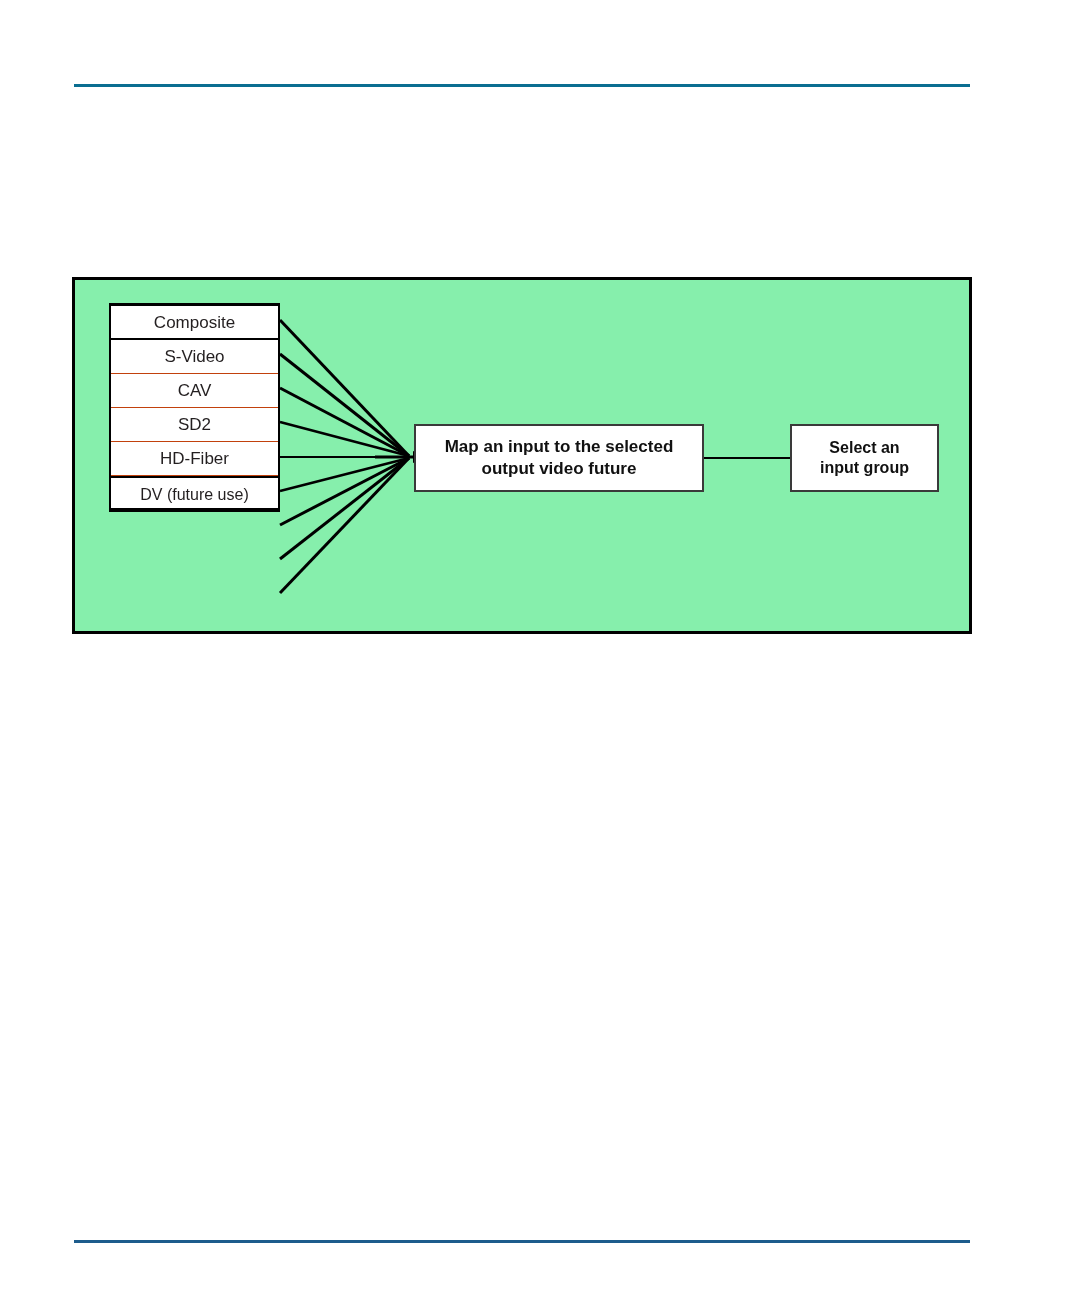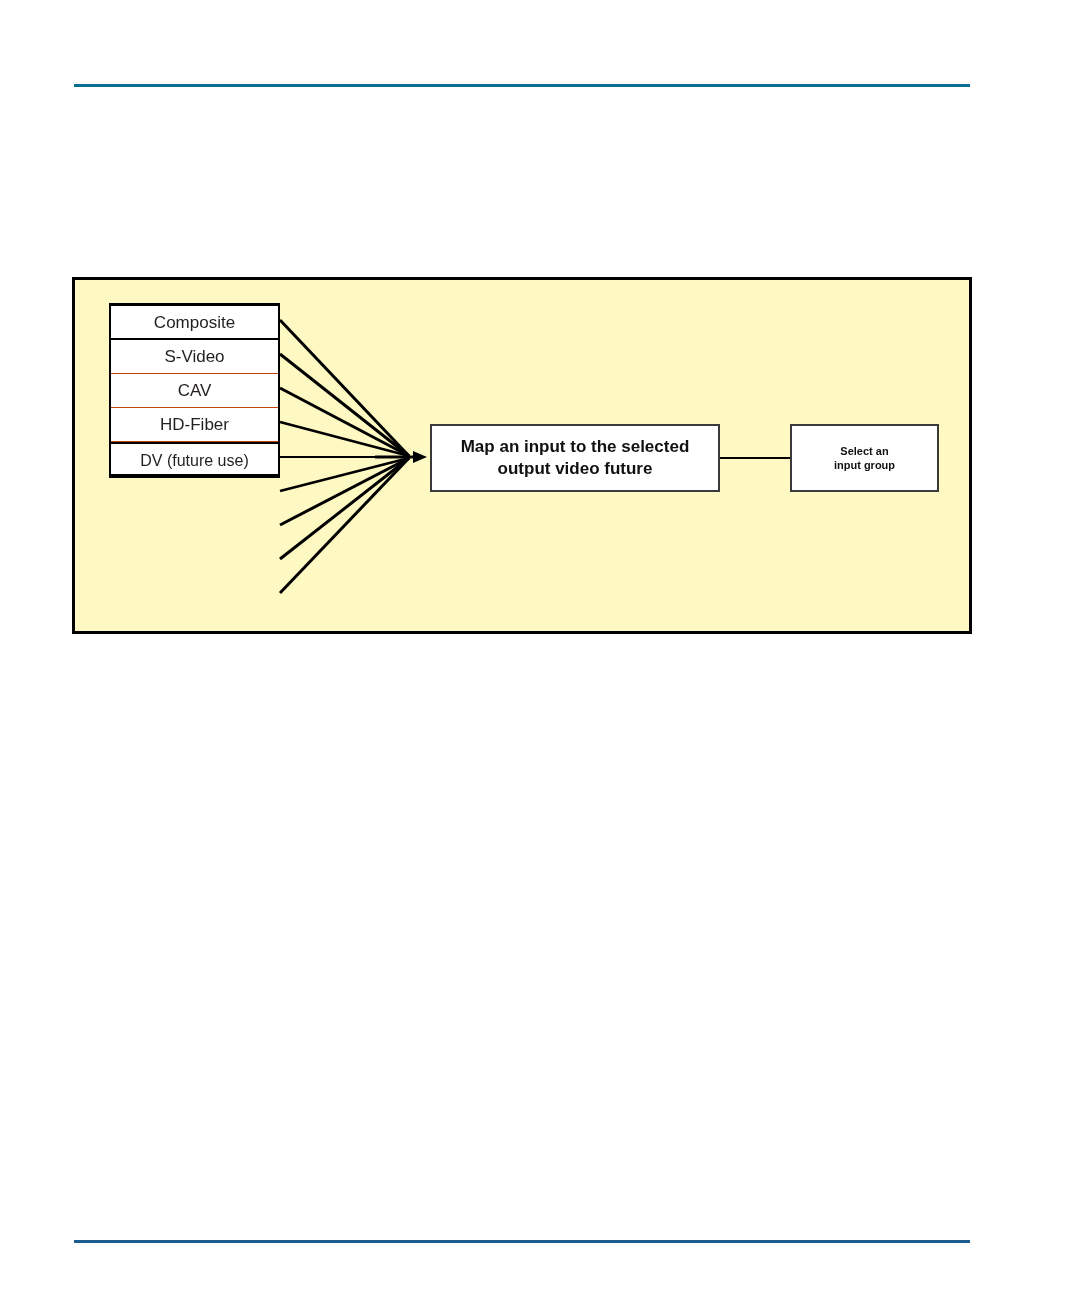--- a/index.html
+++ b/index.html
@@ -28,21 +28,21 @@
 
   
   #figure-frame {
     position: absolute;
     left: 72px;
     top: 277px;
     width: 900px;
     height: 357px;
     border: 3px solid #000000;
     box-sizing: border-box;
-    background: #fef9c3;
+    background: #86efac;
   }
 
   
   #connector-layer {
     position: absolute;
     left: 0;
     top: 0;
     width: 900px;
     height: 357px;
     pointer-events: none;
@@ -93,28 +93,27 @@
     font-size: 17px;
     color: #111111;
     line-height: 1.28;
     padding: 0 8px;
   }
   #map-box {
     left: 339px;     
     top: 144px;      
     width: 290px;
     height: 68px;
-    margin-left: 16px;
   }
   #select-box {
     left: 715px;     
     top: 144px;
     width: 149px;
     height: 68px;
-    font-size: 11px;
+    font-size: 16px;
   }
   .box-text { display: block; }
 </style>
 </head>
 <body>
 
 <div class="page-rule top"></div>
 
 <div id="figure-frame">
 
@@ -143,20 +142,23 @@
     <div class="input-row thick-bottom">
       <span>Composite</span>
     </div>
     <div class="input-row">
       <span>S-Video</span>
     </div>
     <div class="input-row">
       <span>CAV</span>
     </div>
     <div class="input-row">
+      <span>SD2</span>
+    </div>
+    <div class="input-row">
       <span>HD-Fiber</span>
     </div>
     <div class="input-row emphasized">
       <span>DV (future use)</span>
     </div>
   </div>
 
   <div class="process-box" id="map-box">
     <div>
       <span class="box-text">Map an input to the selected</span>

